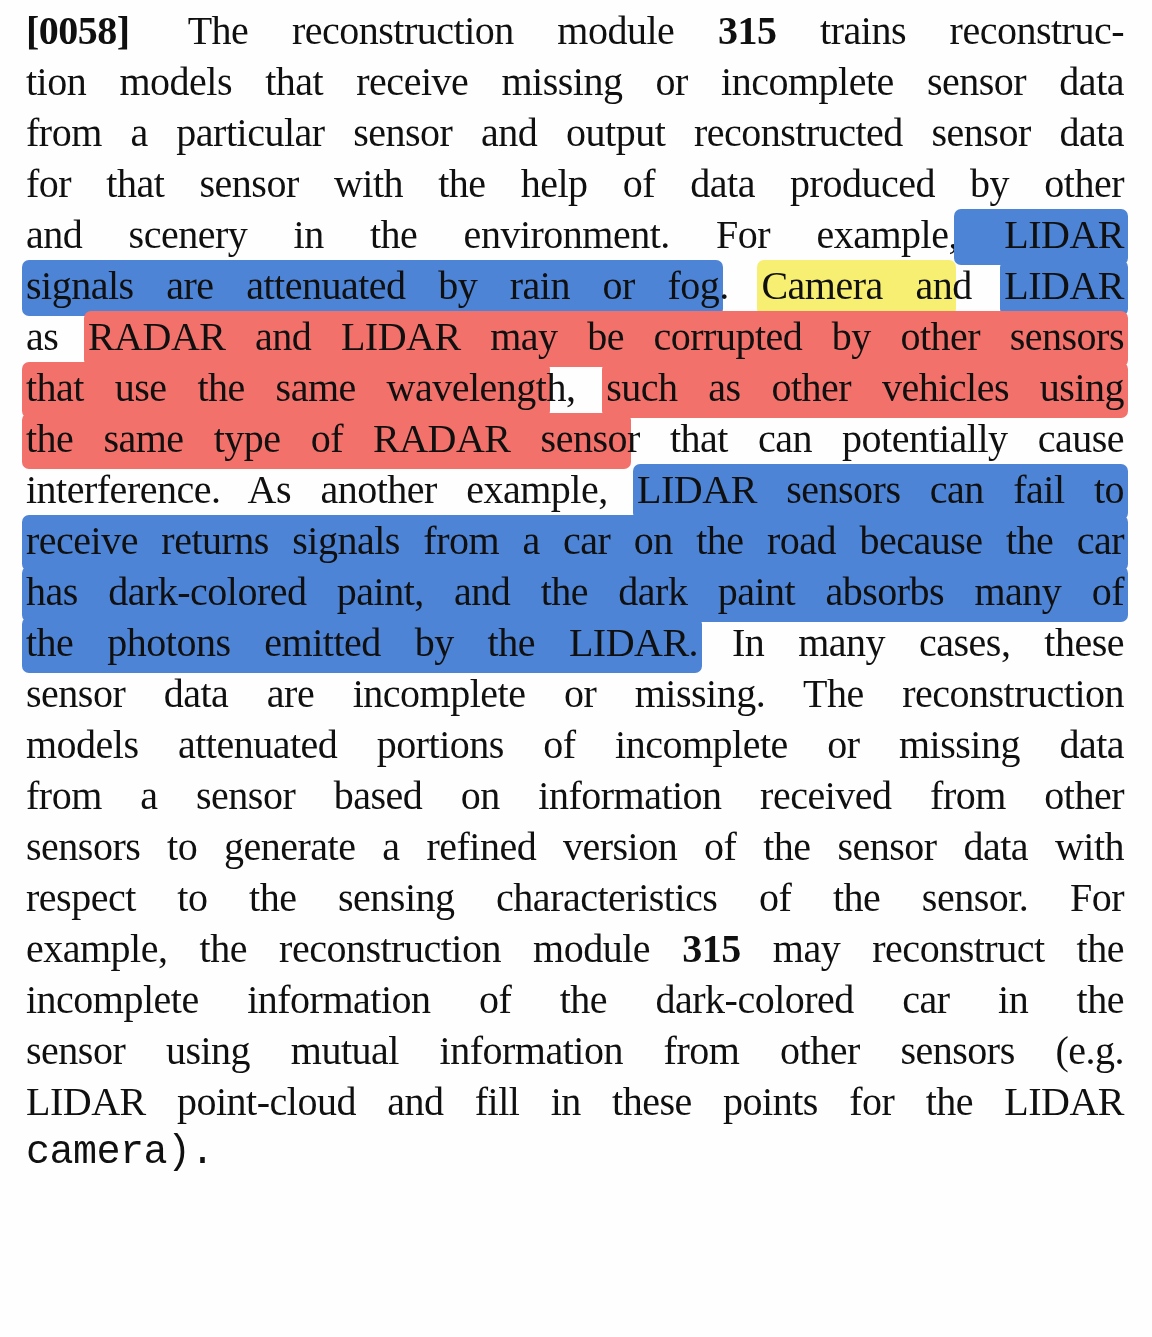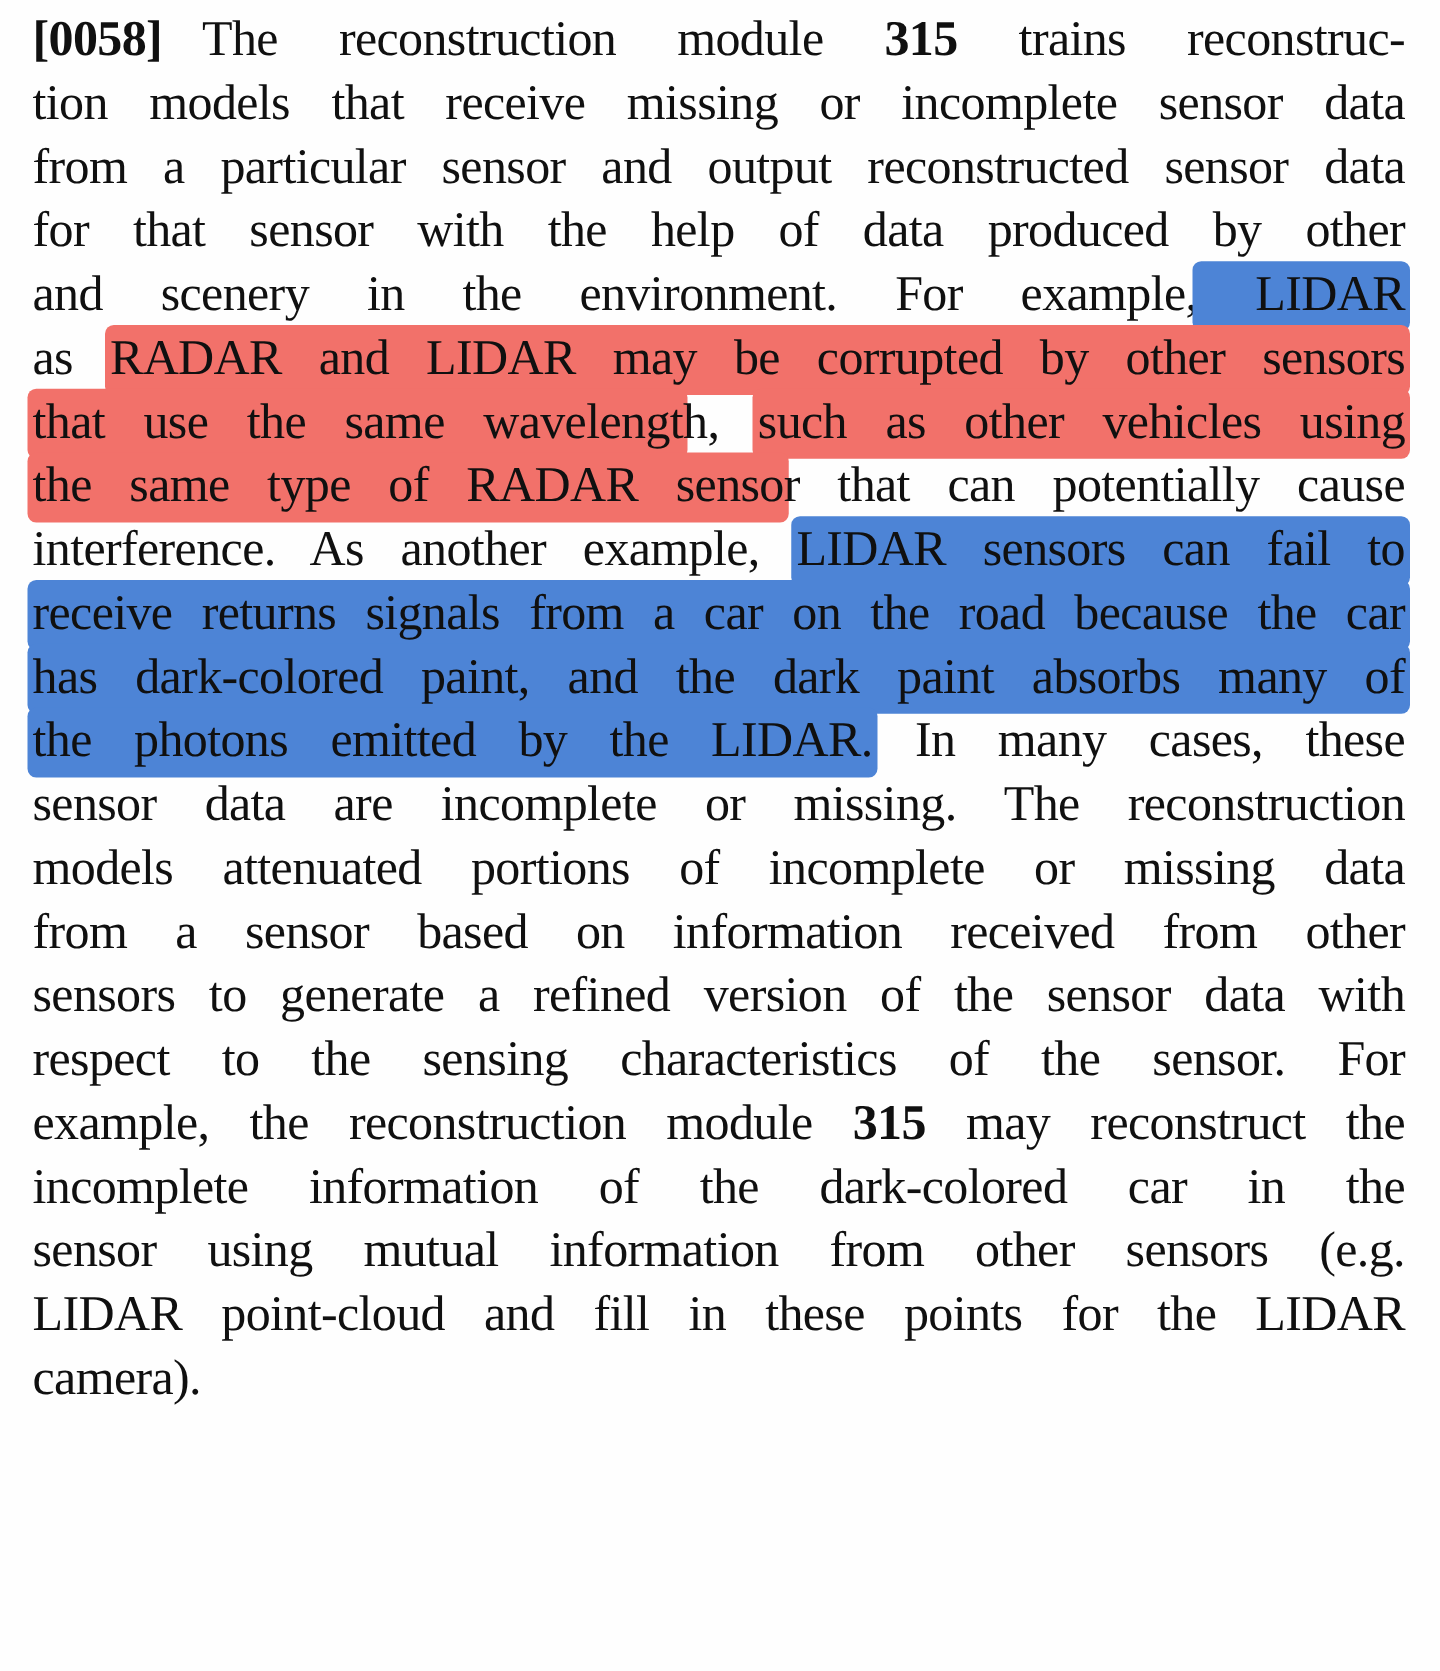--- a/index.html
+++ b/index.html
@@ -26,26 +26,27 @@
     line-height: 51px;
     letter-spacing: -0.5px;
   }
   .line {
     text-align: justify;
     text-align-last: justify;
     white-space: normal;
   }
   .line.last {
     text-align-last: left;
+    font-family: Liberation Mono, monospace;
   }
   .bold {
     font-weight: bold;
   }
   .gap-after {
-    margin-right: 32px;
+    margin-right: 58px;
   }
   .hl {
     padding: 3px 4px 8px 4px;
     margin: 0 -4px;
     border-radius: 7px;
     box-decoration-break: clone;
     -webkit-box-decoration-break: clone;
   }
   .hl-blue   { background: var(--hl-blue, #4d84d6); }
   .hl-yellow { background: var(--hl-yellow, #f7ef72); }
@@ -54,20 +55,21 @@
 </head>
 <body>
 
 <div class="page">
   <div class="paragraph">
       <div class="line"><span class="bold gap-after">[0058]</span><span>The reconstruction module </span><span class="bold">315</span><span> trains reconstruc-</span></div>
       <div class="line"><span>tion models that receive missing or incomplete sensor data</span></div>
       <div class="line"><span>from a particular sensor and output reconstructed sensor data</span></div>
       <div class="line"><span>for that sensor with the help of data produced by other</span></div>
       <div class="line"><span>and scenery in the environment. For example,</span><span class="hl hl-blue"> LIDAR</span></div>
+      <div class="line"><span class="hl hl-blue">signals are attenuated by rain or fog</span><span>. </span><span class="hl hl-yellow">Camera an</span><span>d </span><span class="hl hl-blue">LIDAR</span></div>
       <div class="line"><span>as </span><span class="hl hl-red">RADAR and LIDAR may be corrupted by other sensors</span></div>
       <div class="line"><span class="hl hl-red">that use the same wavelengt</span><span>h, </span><span class="hl hl-red">such as other vehicles using</span></div>
       <div class="line"><span class="hl hl-red">the same type of RADAR senso</span><span>r that can potentially cause</span></div>
       <div class="line"><span>interference. As another example, </span><span class="hl hl-blue">LIDAR sensors can fail to</span></div>
       <div class="line"><span class="hl hl-blue">receive returns signals from a car on the road because the car</span></div>
       <div class="line"><span class="hl hl-blue">has dark-colored paint, and the dark paint absorbs many of</span></div>
       <div class="line"><span class="hl hl-blue">the photons emitted by the LIDAR.</span><span> In many cases, these</span></div>
       <div class="line"><span>sensor data are incomplete or missing. The reconstruction</span></div>
       <div class="line"><span>models attenuated portions of incomplete or missing data</span></div>
       <div class="line"><span>from a sensor based on information received from other</span></div>

